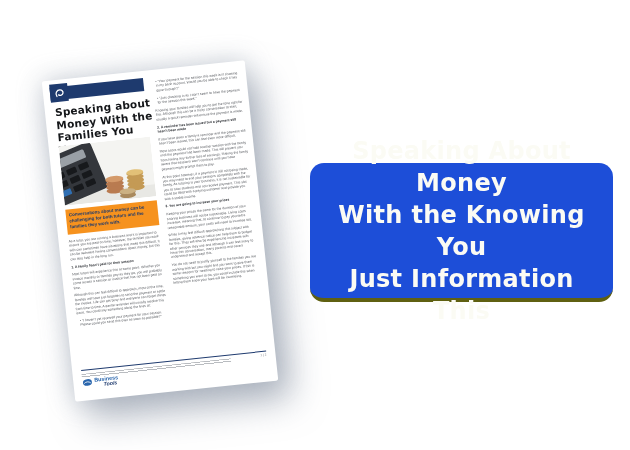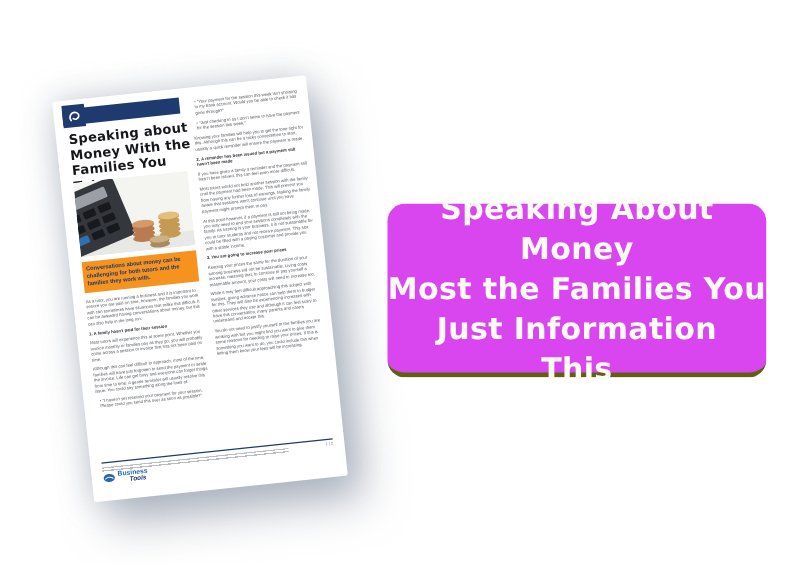--- a/index.html
+++ b/index.html
@@ -45,21 +45,21 @@
 
   .brand{position:absolute;left:9px;top:300px;display:flex;align-items:flex-start;gap:2px;}
   .brand .mark{width:10px;height:8px;flex:none;}
   .brand .names{position:relative;line-height:1;}
   .brand .n1{font-size:5.4px;font-weight:700;color:#2a66ad;}
   .brand .n2{font-size:5.2px;font-weight:700;font-style:italic;color:#1e3a6e;margin-left:9px;margin-top:-0.5px;}
 
   
   .green-card{
     position:absolute;left:310px;top:163px;width:303px;height:135px;
-    background:#d946ef;border-radius:14px;border-bottom:4px solid #5f6011;
+    background:#1d4ed8;border-radius:14px;border-bottom:4px solid #5f6011;
     display:flex;flex-direction:column;align-items:center;justify-content:center;
     text-align:center;color:#fbfbf4;
     font-family:"DejaVu Sans",sans-serif;font-weight:700;
     font-size:24px;line-height:32px;letter-spacing:.3px;
   }
 </style>
 </head>
 <body>
 
 <div class="stage">
@@ -164,18 +164,18 @@
       <div class="names">
         <div class="n1">Business</div>
         <div class="n2">Tools</div>
       </div>
     </div>
 
   </div>
 
   <div class="green-card">
     <div>Speaking About Money</div>
-    <div>Most the Families You</div>
+    <div>With the Knowing You</div>
     <div>Just Information</div>
     <div>This</div>
   </div>
 
 </div>
 
 </body></html>

